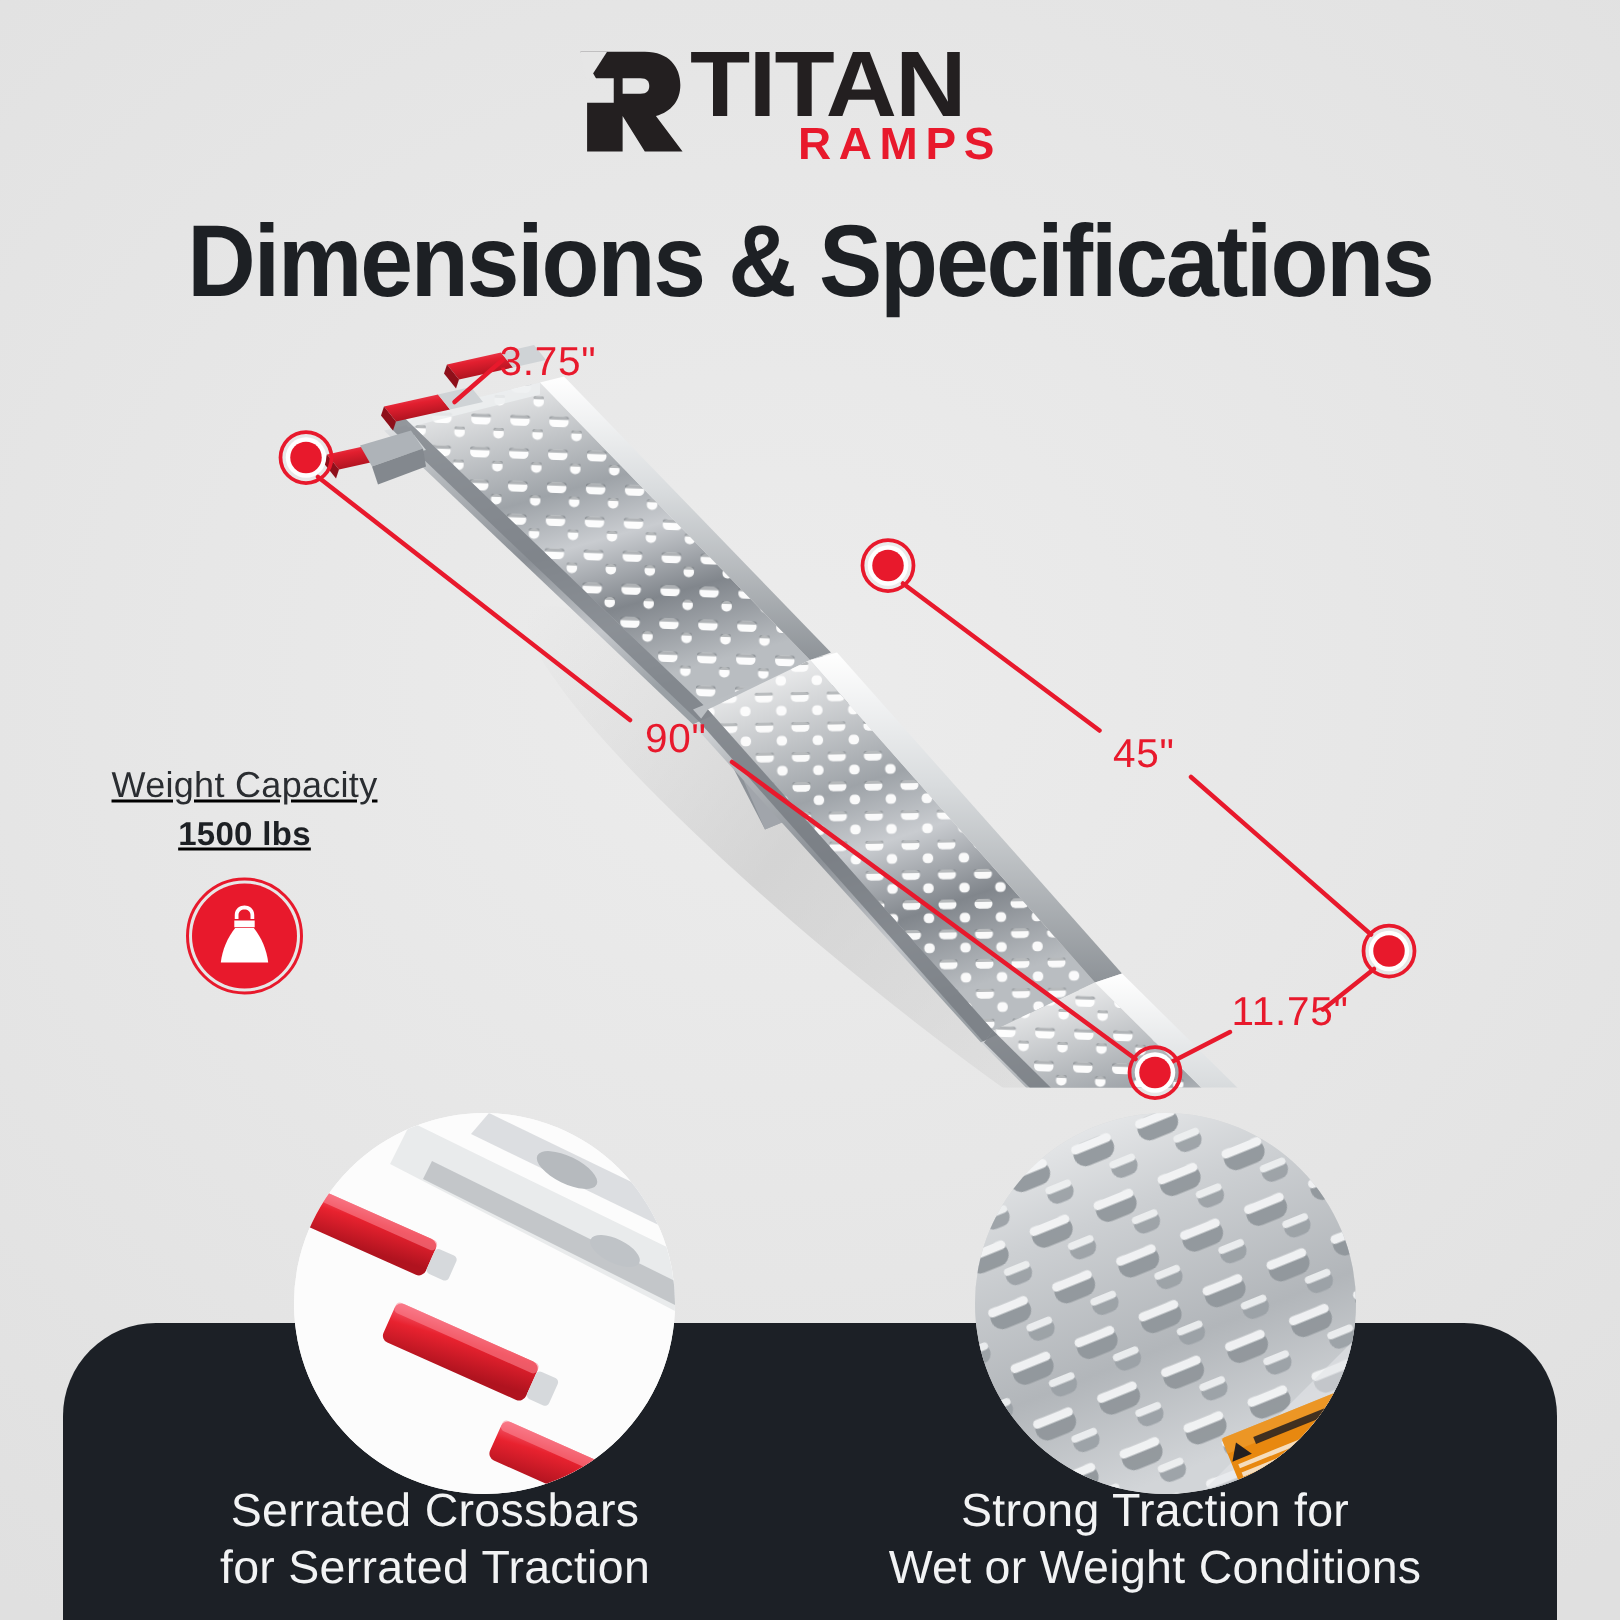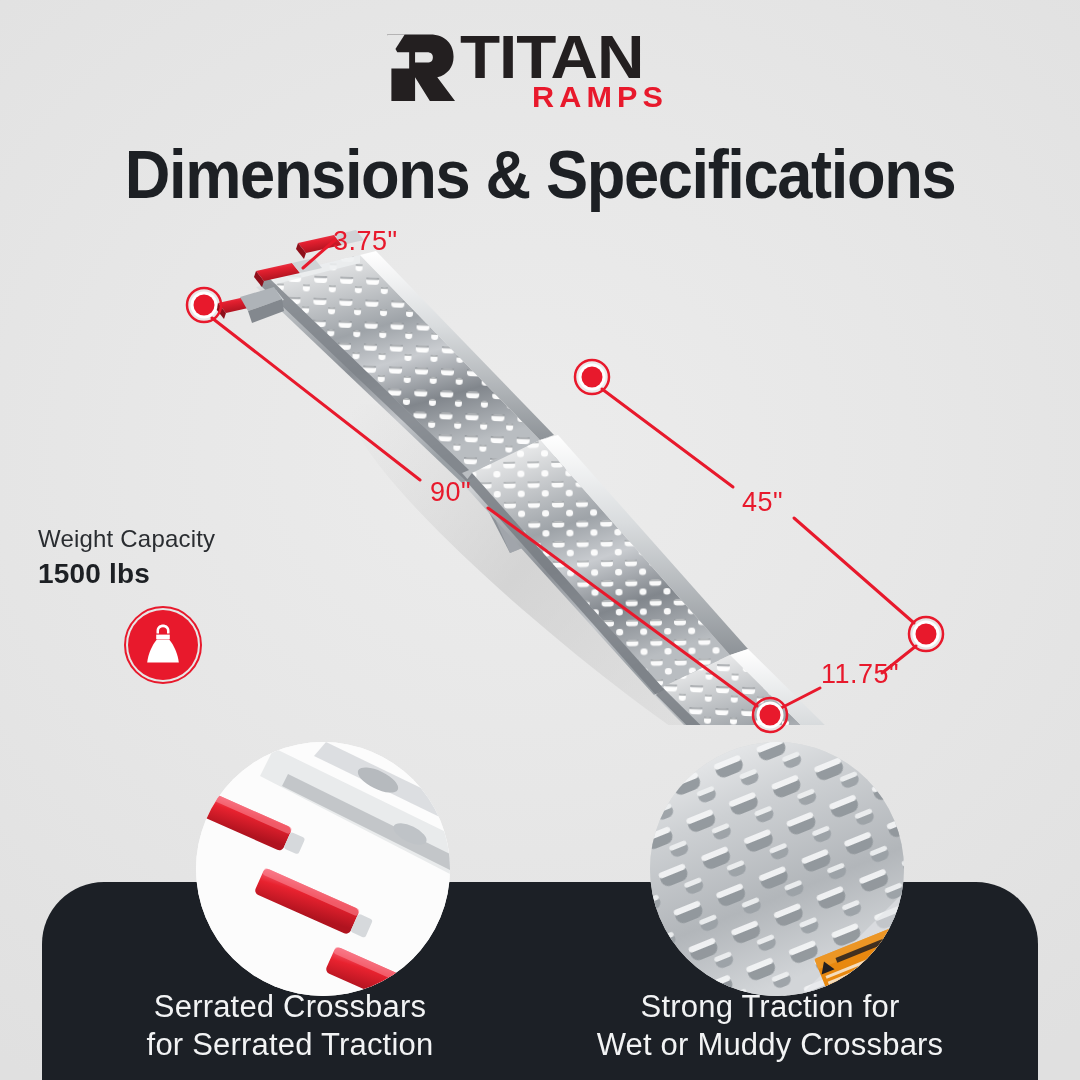--- a/index.html
+++ b/index.html
@@ -27,23 +27,23 @@
       transform:scaleX(1.02);transform-origin:left top;}
 
   
   #headline{position:absolute;left:0;top:138px;width:1080px;text-align:center;
     font-size:68px;line-height:72px;font-weight:bold;color:#1d2024;
     letter-spacing:-1.5px;
     font-family:"Liberation Sans Narrow","Liberation Sans",sans-serif;
     transform:scaleX(0.93);}
 
   
-  #wc{position:absolute;left:38px;top:525px;width:250px;}
+  #wc{position:absolute;left:38px;top:510px;width:250px;text-align:center;text-decoration:underline;}
   #wc-label{font-size:24px;color:#2a2d31;letter-spacing:.2px;}
-  #wc-value{font-size:28px;font-weight:bold;color:#1d2024;margin-top:5px;letter-spacing:.2px;}
+  #wc-value{font-size:22px;font-weight:bold;color:#1d2024;margin-top:5px;letter-spacing:.2px;}
   #wc-icon-wrap{margin:16px auto 0;width:78px;height:78px;position:relative;}
   #wc-ring{position:absolute;inset:0;border-radius:50%;border:2px solid #e8192c;}
   #wc-disc{position:absolute;left:4px;top:4px;right:4px;bottom:4px;border-radius:50%;
            background:#e8192c;display:flex;align-items:center;justify-content:center;}
 
   
   #ramp{position:absolute;left:210px;top:225px;width:800px;height:500px;}
 
   
   #dims{position:absolute;left:0;top:0;width:1080px;height:1080px;pointer-events:none;}
@@ -339,16 +339,16 @@
       </g>
     </svg>
   </div>
 
   <div class="cap" id="cap-left">
     <div>Serrated Crossbars</div>
     <div>for Serrated Traction</div>
   </div>
   <div class="cap" id="cap-right">
     <div>Strong Traction for</div>
-    <div>Wet or Muddy Crossbars</div>
+    <div>Wet or Weight Conditions</div>
   </div>
 
 </div>
 
 </body></html>

